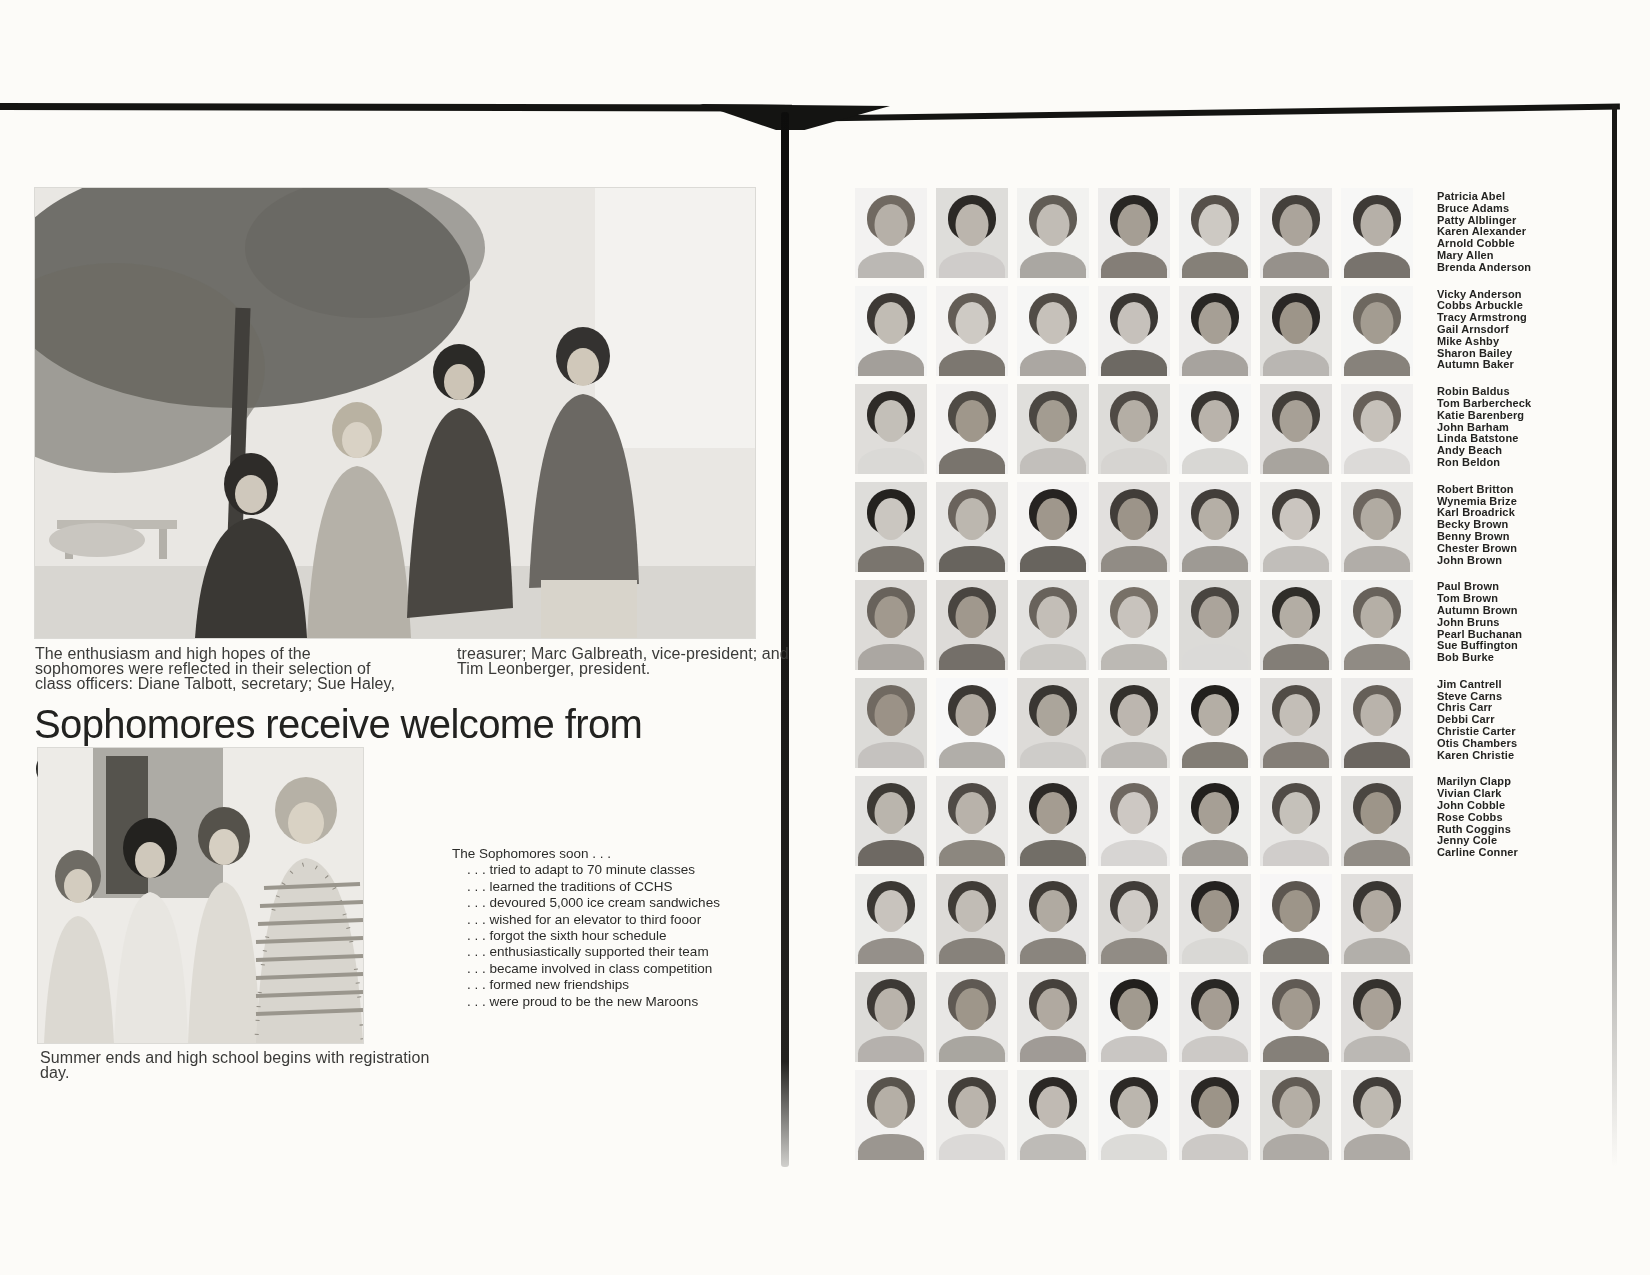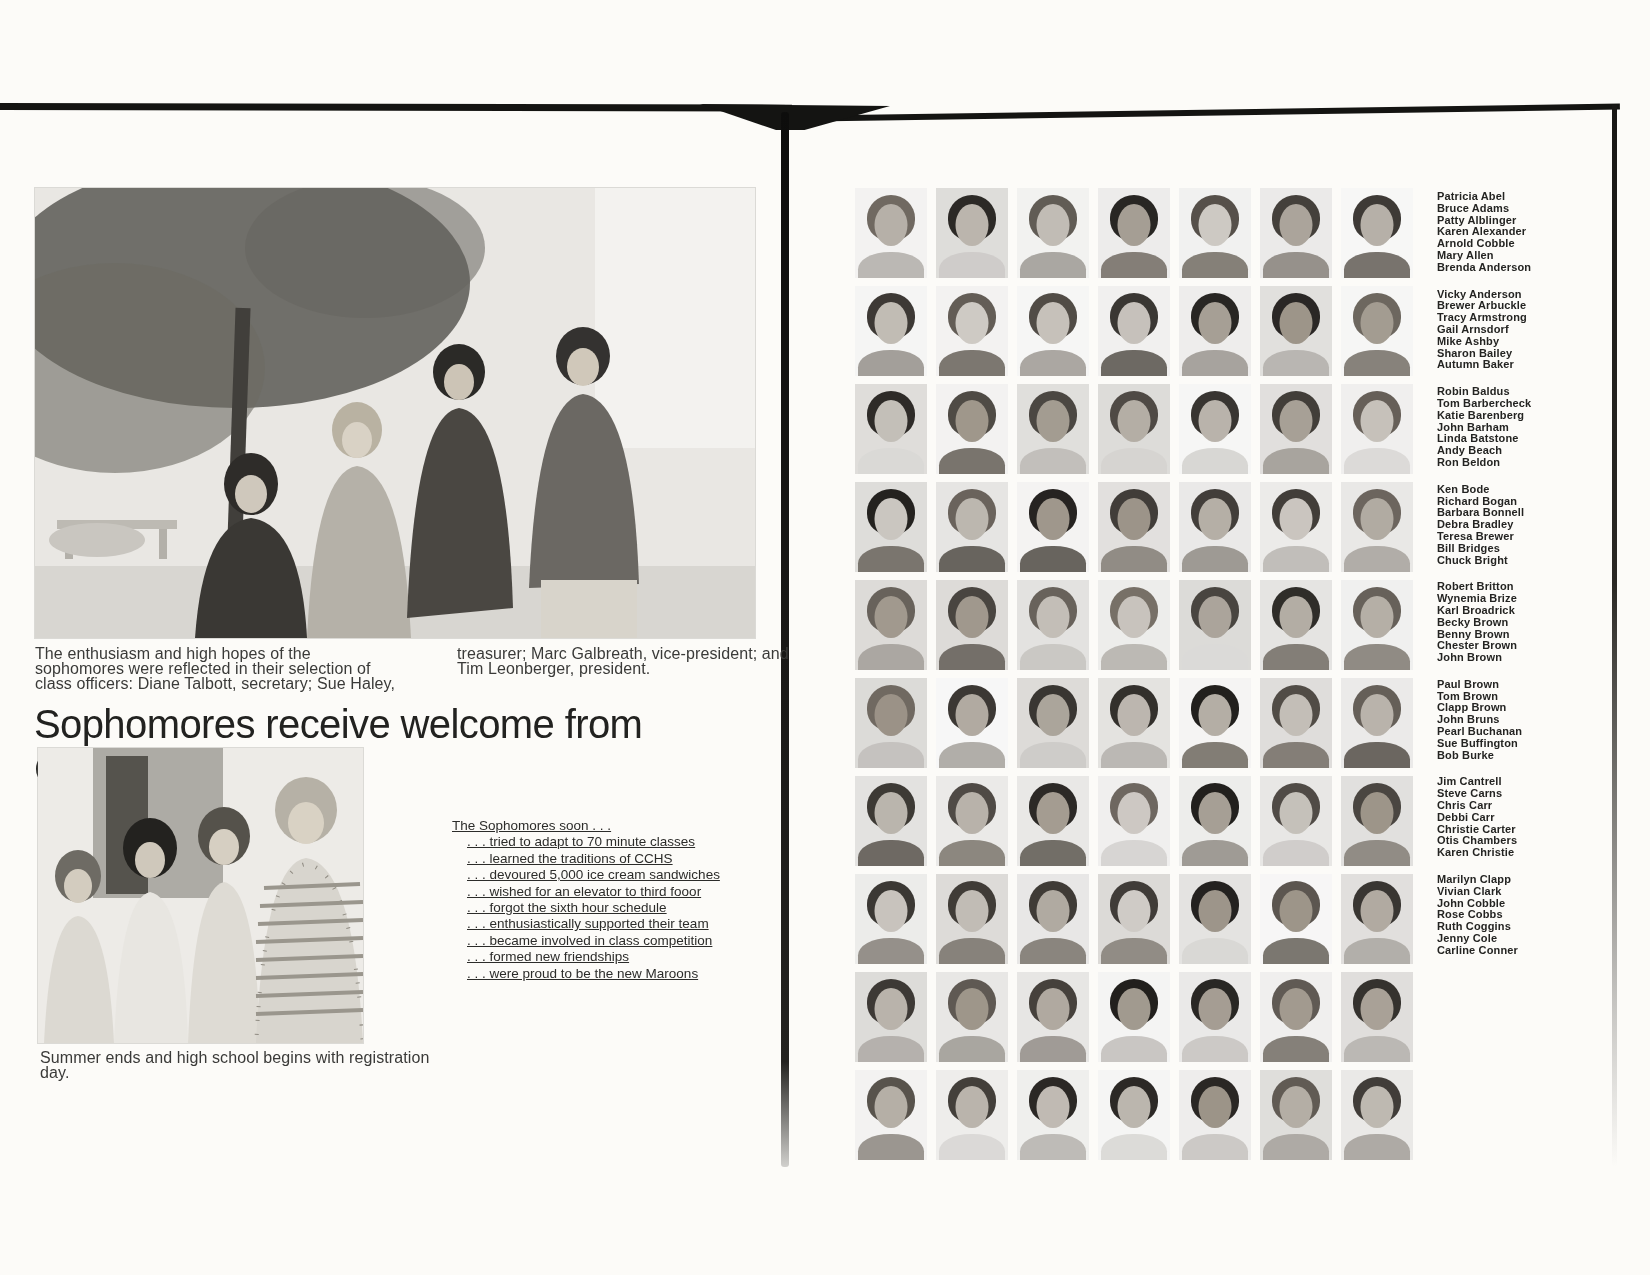--- a/index.html
+++ b/index.html
@@ -16,21 +16,21 @@
   .right-edge{position:absolute;left:1612px;top:105px;width:5px;height:1062px;background:linear-gradient(180deg,#181715 0%,#2a2824 45%,rgba(42,40,36,0.25) 85%,transparent 100%);}
   
   .photo{position:absolute;box-shadow:0 0 0 1px rgba(120,118,112,0.25);}
   #photo-officers{left:35px;top:188px;width:720px;height:450px;}
   #photo-registration{left:38px;top:748px;width:325px;height:295px;}
   .caption{position:absolute;font-size:16px;line-height:15px;color:#3a3a38;letter-spacing:0.1px;}
   #caption-col1{left:35px;top:646px;width:362px;}
   #caption-col2{left:457px;top:646px;width:340px;}
   #caption-bottom{left:40px;top:1050px;width:420px;}
   #headline{position:absolute;left:34px;top:702px;width:700px;font-size:40px;letter-spacing:-0.6px;color:#222220;}
-  #soon-block{position:absolute;left:452px;top:818px;width:320px;font-size:13.5px;line-height:16.4px;color:#2c2c2a;text-decoration:underline;}
+  #soon-block{position:absolute;left:452px;top:846px;width:320px;font-size:13.5px;line-height:16.4px;color:#2c2c2a;}
   .soon-item{padding-left:15px;}
   
   #portrait-grid{
     position:absolute;left:855px;top:188px;
     display:grid;grid-template-columns:repeat(7,72px);grid-auto-rows:90px;
     column-gap:9px;row-gap:8px;
   }
   .cell{position:relative;overflow:hidden;}
   .cell .hair{position:absolute;left:50%;top:7px;width:48px;height:46px;transform:translateX(-50%);border-radius:50% 50% 46% 46%;}
   .cell .head{position:absolute;left:50%;top:16px;width:33px;height:42px;transform:translateX(-50%);border-radius:50%;}
@@ -494,58 +494,49 @@
         <div class="name-line">Patricia Abel</div>
         <div class="name-line">Bruce Adams</div>
         <div class="name-line">Patty Alblinger</div>
         <div class="name-line">Karen Alexander</div>
         <div class="name-line">Arnold Cobble</div>
         <div class="name-line">Mary Allen</div>
         <div class="name-line">Brenda Anderson</div>
       </div>
       <div class="name-group">
         <div class="name-line">Vicky Anderson</div>
-        <div class="name-line">Brewer Arbuckle</div>
+        <div class="name-line">Cobbs Arbuckle</div>
         <div class="name-line">Tracy Armstrong</div>
         <div class="name-line">Gail Arnsdorf</div>
         <div class="name-line">Mike Ashby</div>
         <div class="name-line">Sharon Bailey</div>
         <div class="name-line">Autumn Baker</div>
       </div>
       <div class="name-group">
         <div class="name-line">Robin Baldus</div>
         <div class="name-line">Tom Barbercheck</div>
         <div class="name-line">Katie Barenberg</div>
         <div class="name-line">John Barham</div>
         <div class="name-line">Linda Batstone</div>
         <div class="name-line">Andy Beach</div>
         <div class="name-line">Ron Beldon</div>
       </div>
       <div class="name-group">
-        <div class="name-line">Ken Bode</div>
-        <div class="name-line">Richard Bogan</div>
-        <div class="name-line">Barbara Bonnell</div>
-        <div class="name-line">Debra Bradley</div>
-        <div class="name-line">Teresa Brewer</div>
-        <div class="name-line">Bill Bridges</div>
-        <div class="name-line">Chuck Bright</div>
-      </div>
-      <div class="name-group">
         <div class="name-line">Robert Britton</div>
         <div class="name-line">Wynemia Brize</div>
         <div class="name-line">Karl Broadrick</div>
         <div class="name-line">Becky Brown</div>
         <div class="name-line">Benny Brown</div>
         <div class="name-line">Chester Brown</div>
         <div class="name-line">John Brown</div>
       </div>
       <div class="name-group">
         <div class="name-line">Paul Brown</div>
         <div class="name-line">Tom Brown</div>
-        <div class="name-line">Clapp Brown</div>
+        <div class="name-line">Autumn Brown</div>
         <div class="name-line">John Bruns</div>
         <div class="name-line">Pearl Buchanan</div>
         <div class="name-line">Sue Buffington</div>
         <div class="name-line">Bob Burke</div>
       </div>
       <div class="name-group">
         <div class="name-line">Jim Cantrell</div>
         <div class="name-line">Steve Carns</div>
         <div class="name-line">Chris Carr</div>
         <div class="name-line">Debbi Carr</div>

